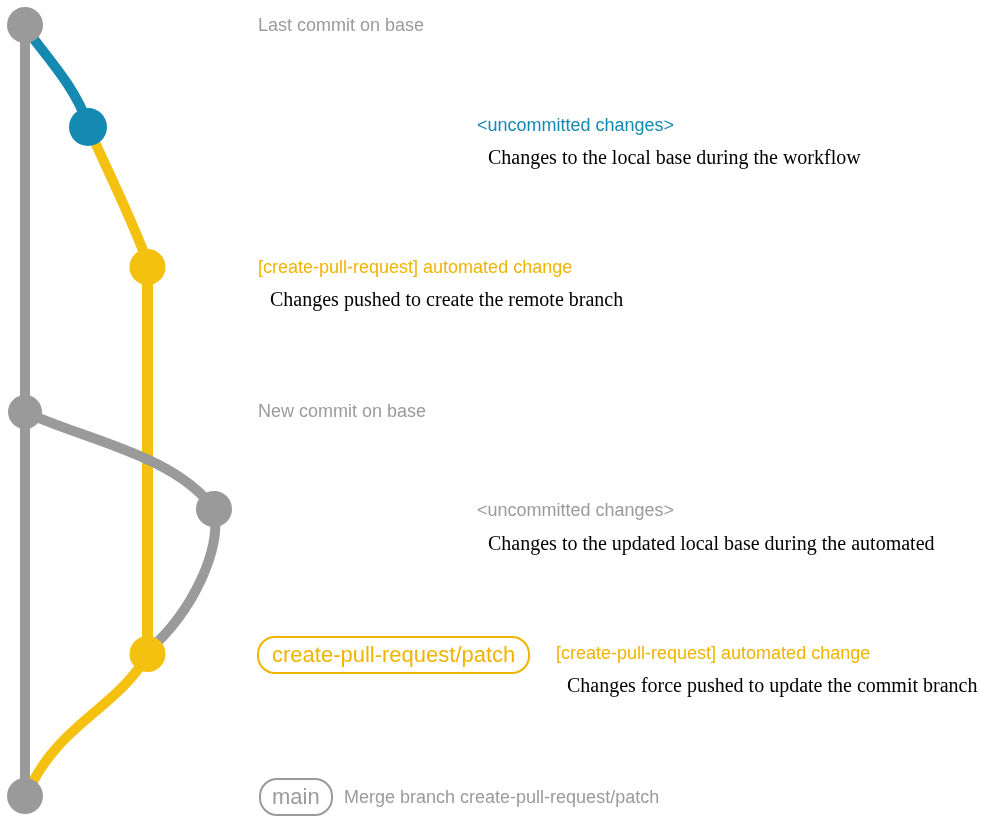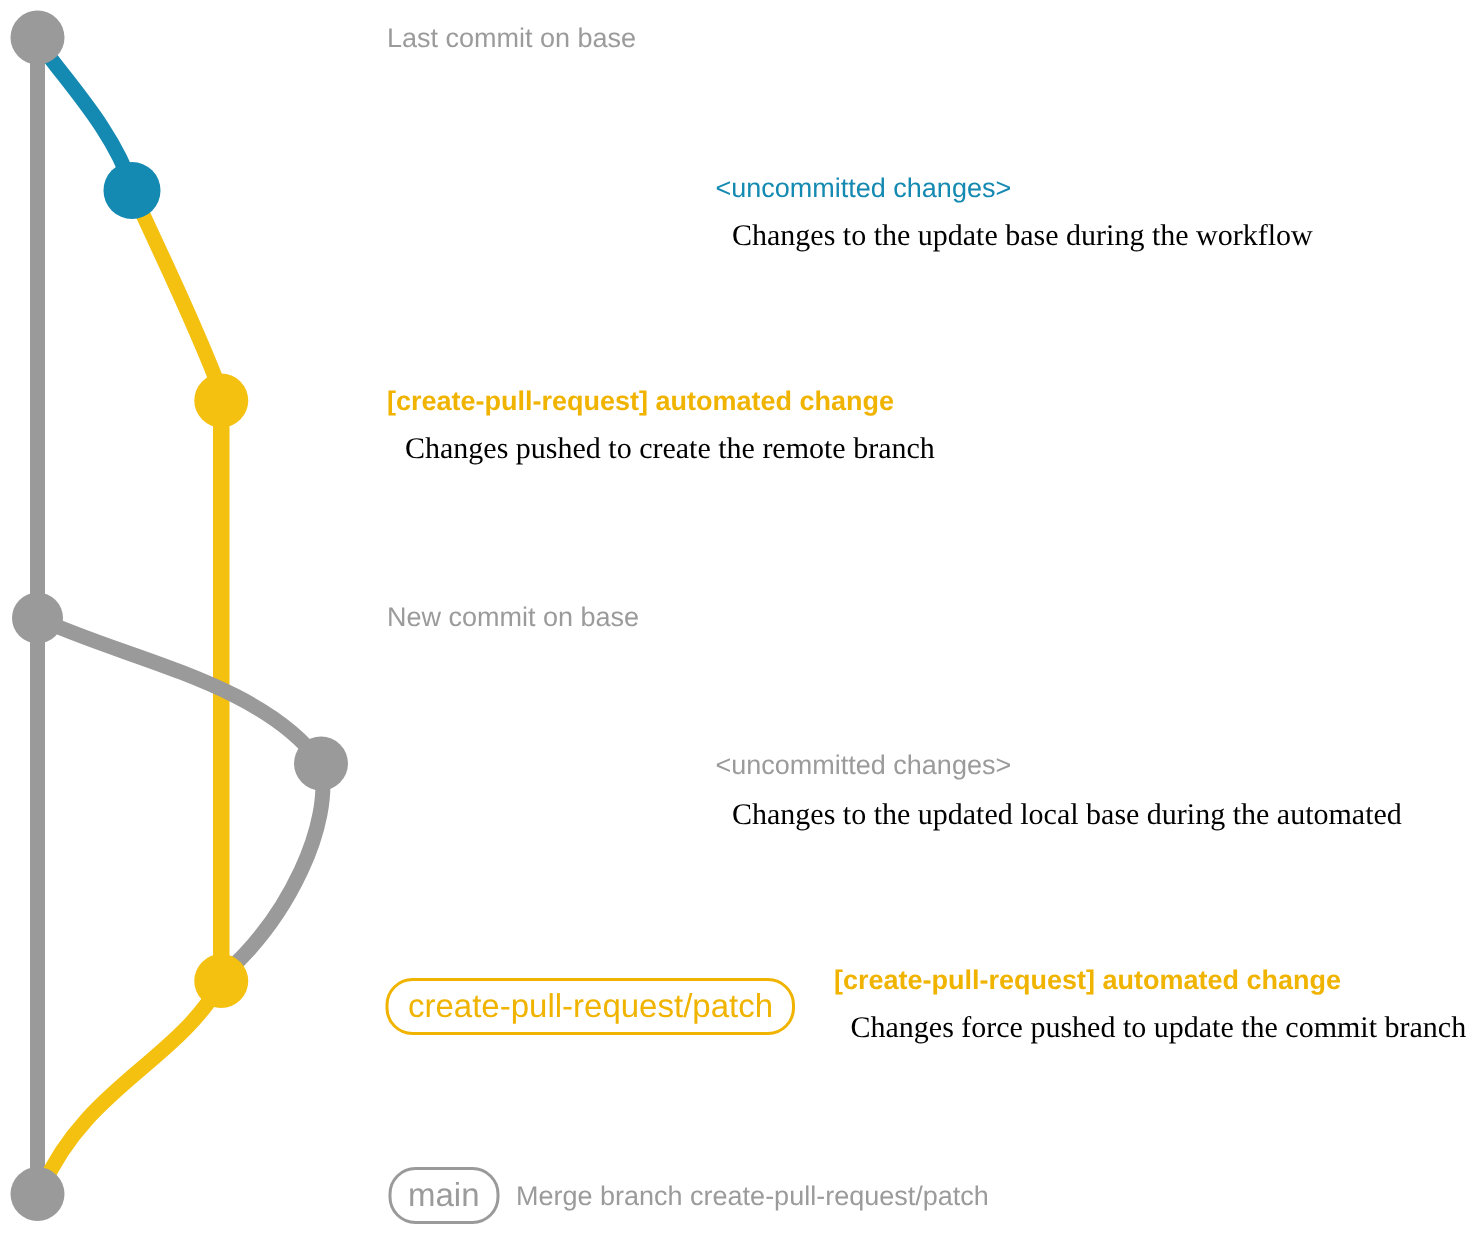--- a/index.html
+++ b/index.html
@@ -21,39 +21,39 @@
     overflow:hidden;
   }
   .graph-svg{position:absolute;left:0;top:0;}
   .label{
     position:absolute;
     font-size:18px;line-height:26px;
     white-space:nowrap;
   }
   .gray-label{color:var(--color-gray-text);}
   .blue-label{color:var(--color-blue);}
-  .yellow-label{color:var(--color-yellow-text);font-weight:700;}
+  .yellow-label{color:var(--color-yellow-text);font-weight:400;}
   .serif-label{
     font-family:"Liberation Serif", serif;
     font-size:20px;line-height:24px;
     color:var(--color-black);
   }
   .badge{
     position:absolute;
     display:inline-flex;align-items:center;justify-content:center;
     font-size:22px;line-height:24px;
     padding:5px 13px;
     border-style:solid;border-width:2px;
     border-radius:18px;
     background:var(--color-bg);
     white-space:nowrap;
   }
   .badge-blue{border-color:var(--color-blue);color:var(--color-blue);}
   .badge-gray{border-color:var(--color-gray);color:var(--color-gray-text);}
-  .badge-yellow{border-color:var(--color-yellow-text);color:var(--color-yellow-text);margin-top:16px;}
+  .badge-yellow{border-color:var(--color-yellow-text);color:var(--color-yellow-text);}
   .badge-main{padding:5px 11px;}
 </style>
 </head>
 <body>
 
 <div class="stage">
 
   <svg class="graph-svg" width="981" height="827" viewBox="0 0 981 827">
 
     <path d="M 25 25 L 25 795" fill="none" stroke="var(--color-gray)" stroke-width="10"></path>
@@ -75,21 +75,21 @@
     <circle cx="147.5" cy="267" r="18" fill="var(--color-yellow)"></circle>
     <circle cx="25" cy="412" r="17" fill="var(--color-gray)"></circle>
     <circle cx="214" cy="509" r="18" fill="var(--color-gray)"></circle>
     <circle cx="147.5" cy="654" r="18" fill="var(--color-yellow)"></circle>
     <circle cx="25" cy="796" r="18" fill="var(--color-gray)"></circle>
   </svg>
 
   <div class="label gray-label" style="left:258px;top:12px">Last commit on base</div>
 
   <div class="label blue-label" style="left:477px;top:112px">&lt;uncommitted changes&gt;</div>
-  <div class="label serif-label" style="left:488px;top:145px">Changes to the update base during the workflow</div>
+  <div class="label serif-label" style="left:488px;top:145px">Changes to the local base during the workflow</div>
 
   <div class="label yellow-label" style="left:258px;top:254px">[create-pull-request] automated change</div>
   <div class="label gray-label" style="left:258px;top:398px">New commit on base</div>
 
   <div class="label serif-label" style="left:270px;top:287px">Changes pushed to create the remote branch</div>
 
   <div class="label gray-label" style="left:477px;top:497px">&lt;uncommitted changes&gt;</div>
   <div class="label serif-label" style="left:488px;top:531px">Changes to the updated local base during the automated</div>
 
   <div class="badge badge-yellow" style="left:257px;top:636px">create-pull-request/patch</div>

